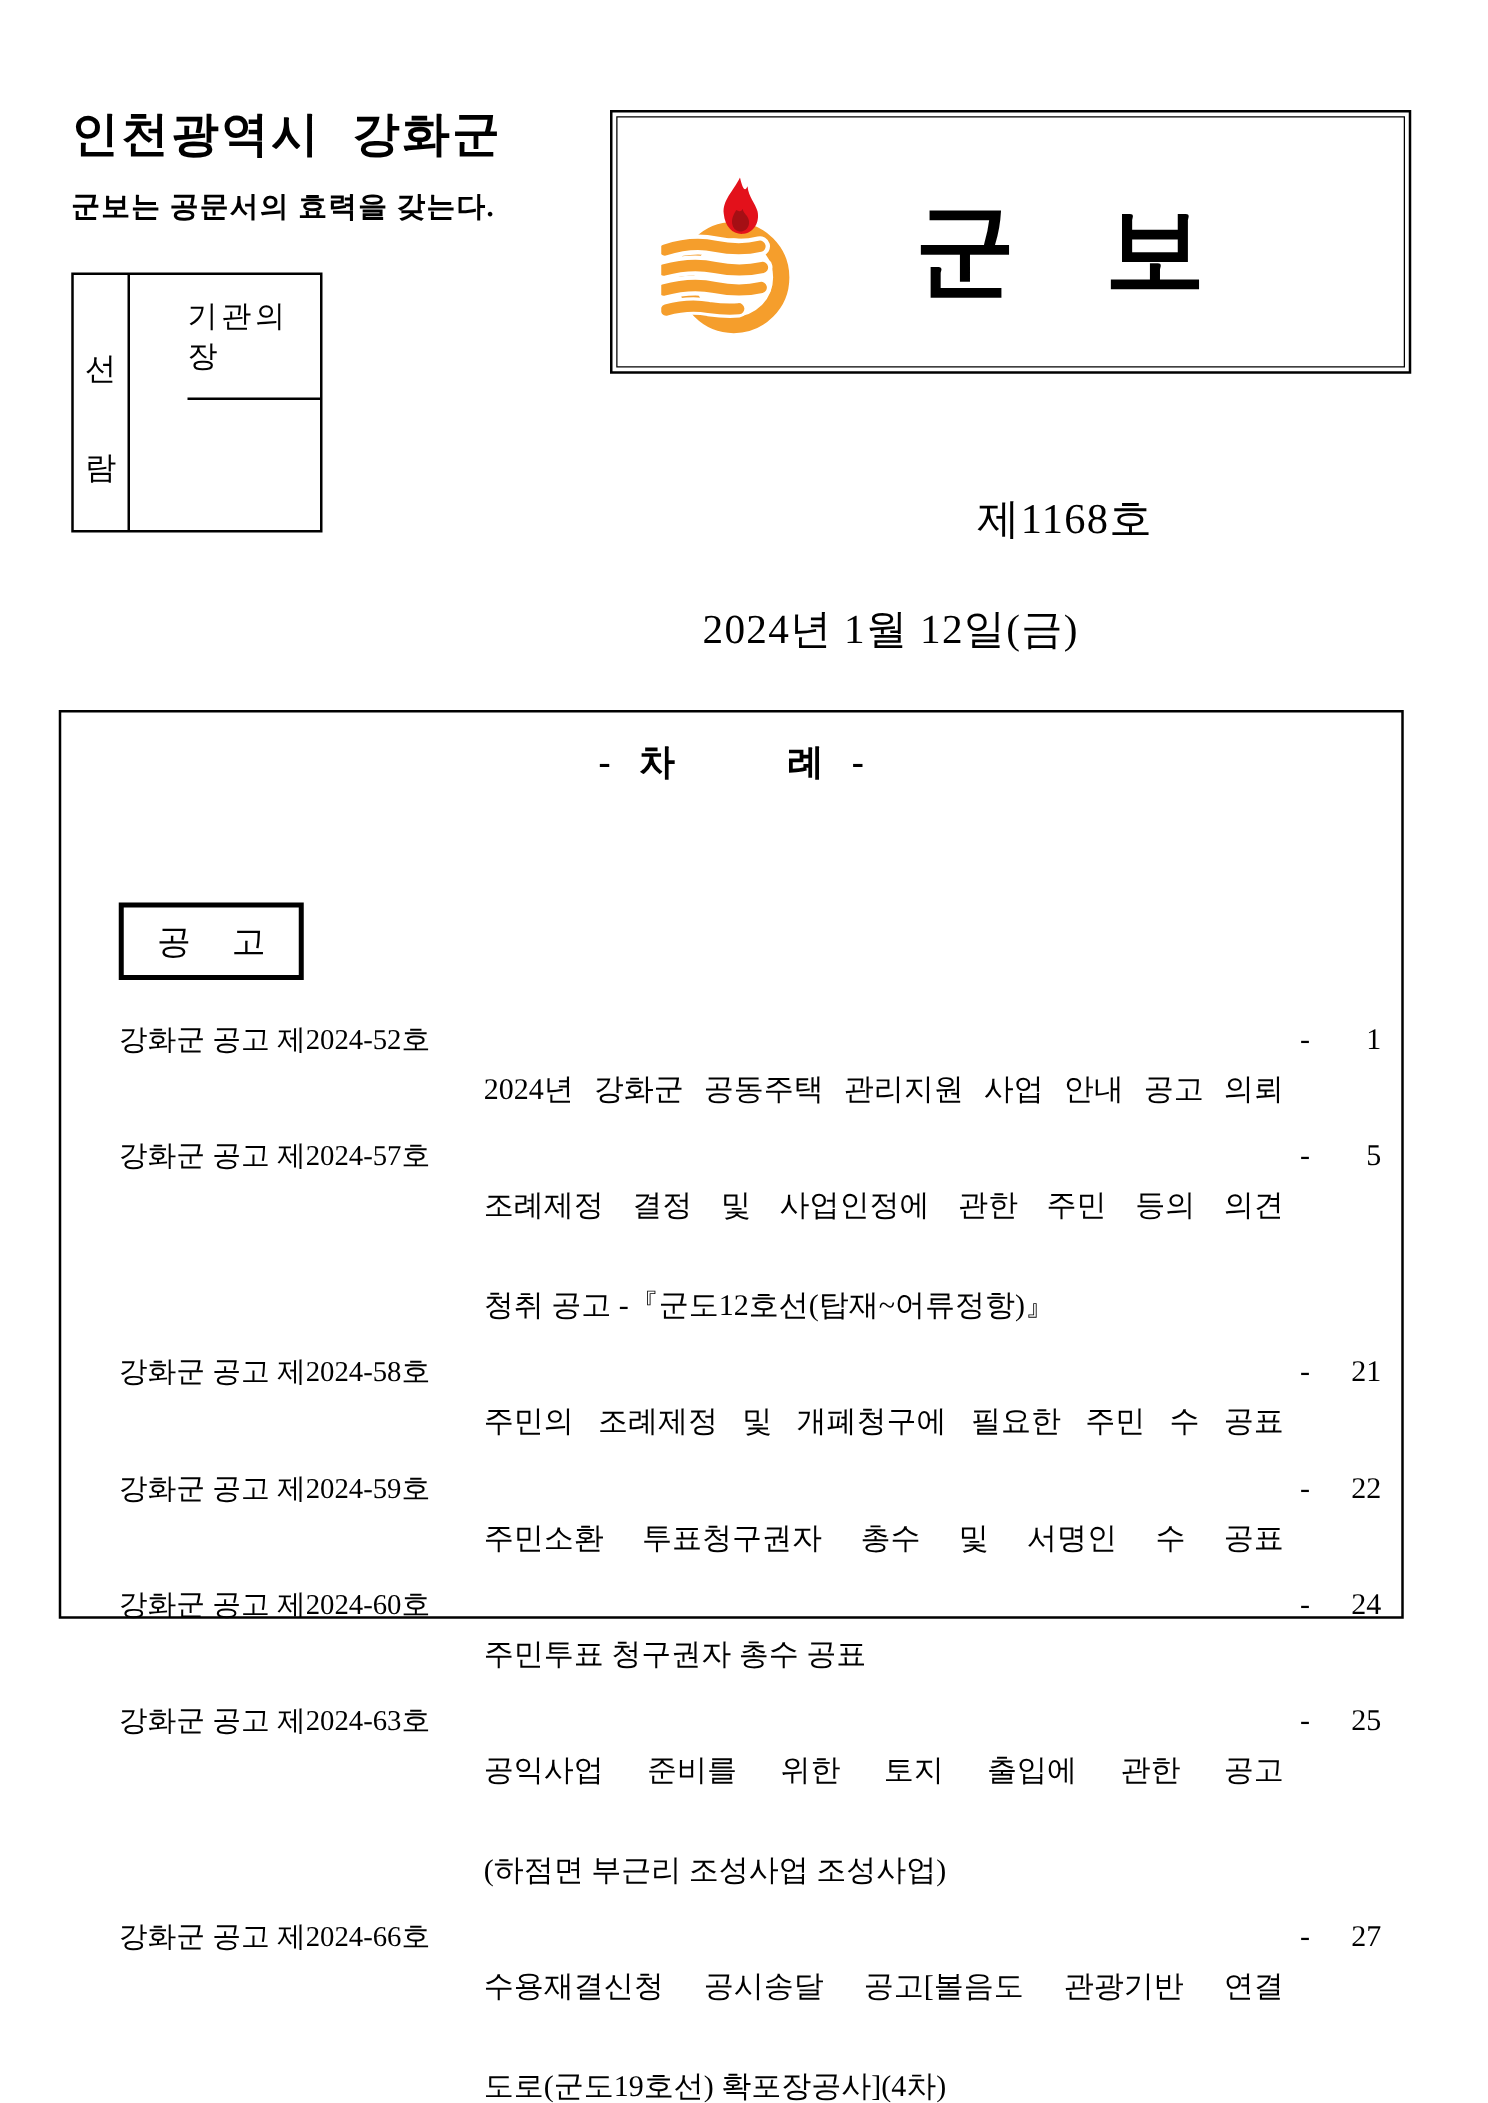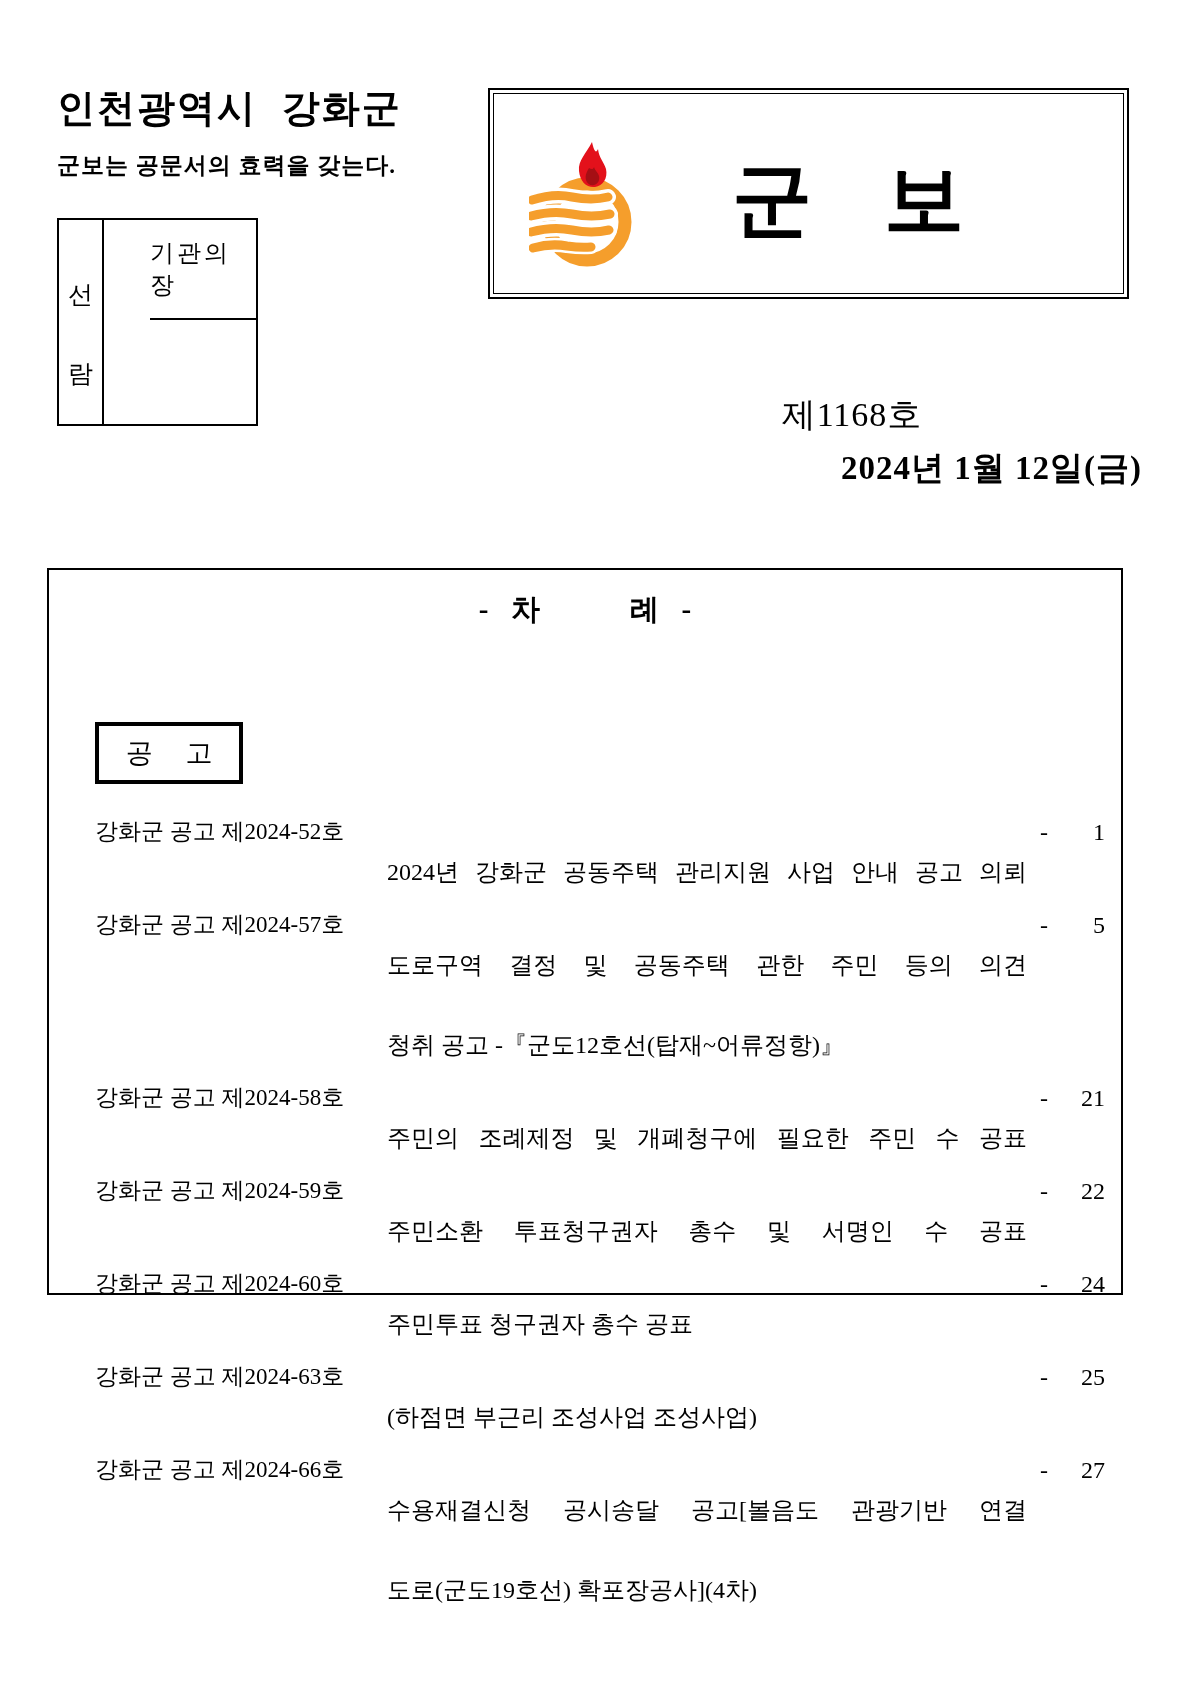--- a/index.html
+++ b/index.html
@@ -49,21 +49,21 @@
   .emblem{position:absolute;left:39px;top:50px;width:112px;height:130px;}
   .masthead-title{
     position:absolute;left:242px;top:70px;width:232px;
     display:flex;justify-content:space-between;
     font-family:"Liberation Sans","DejaVu Sans",sans-serif;
     font-size:80px;font-weight:800;line-height:1;
   }
 
   
   .issue-no{left:562px;top:392px;width:580px;text-align:center;font-size:34px;letter-spacing:1px;}
-  .issue-date{left:562px;top:446px;width:580px;text-align:right;font-size:33px;letter-spacing:1px;font-weight:bold;}
+  .issue-date{left:562px;top:481px;width:580px;text-align:left;font-size:33px;letter-spacing:1px;}
 
   
   .toc-box{
     left:47px;top:568px;width:1076px;height:727px;
     border:2px solid #000;box-sizing:border-box;
   }
   .toc-title{
     position:absolute;left:0;top:20px;width:100%;text-align:center;
     font-size:29px;font-weight:600;white-space:pre;word-spacing:4px;
   }
@@ -143,21 +143,21 @@
       <div class="row-lines">
         <div class="row-line jline">2024년 강화군 공동주택 관리지원 사업 안내 공고 의뢰</div>
       </div>
       <div class="row-dash">-</div>
       <div class="row-page">1</div>
     </div>
 
     <div class="toc-row">
       <div class="row-no">강화군 공고 제2024-57호</div>
       <div class="row-lines">
-        <div class="row-line jline">도로구역 결정 및 공동주택 관한 주민 등의 의견</div>
+        <div class="row-line jline">조례제정 결정 및 사업인정에 관한 주민 등의 의견</div>
         <div class="row-line">청취 공고 -『군도12호선(탑재~어류정항)』</div>
       </div>
       <div class="row-dash">-</div>
       <div class="row-page">5</div>
     </div>
 
     <div class="toc-row">
       <div class="row-no">강화군 공고 제2024-58호</div>
       <div class="row-lines">
         <div class="row-line jline">주민의 조례제정 및 개폐청구에 필요한 주민 수 공표</div>
@@ -180,20 +180,21 @@
       <div class="row-lines">
         <div class="row-line">주민투표 청구권자 총수 공표</div>
       </div>
       <div class="row-dash">-</div>
       <div class="row-page">24</div>
     </div>
 
     <div class="toc-row">
       <div class="row-no">강화군 공고 제2024-63호</div>
       <div class="row-lines">
+        <div class="row-line jline">공익사업 준비를 위한 토지 출입에 관한 공고</div>
         <div class="row-line">(하점면 부근리 조성사업 조성사업)</div>
       </div>
       <div class="row-dash">-</div>
       <div class="row-page">25</div>
     </div>
 
     <div class="toc-row">
       <div class="row-no">강화군 공고 제2024-66호</div>
       <div class="row-lines">
         <div class="row-line jline">수용재결신청 공시송달 공고[볼음도 관광기반 연결</div>

